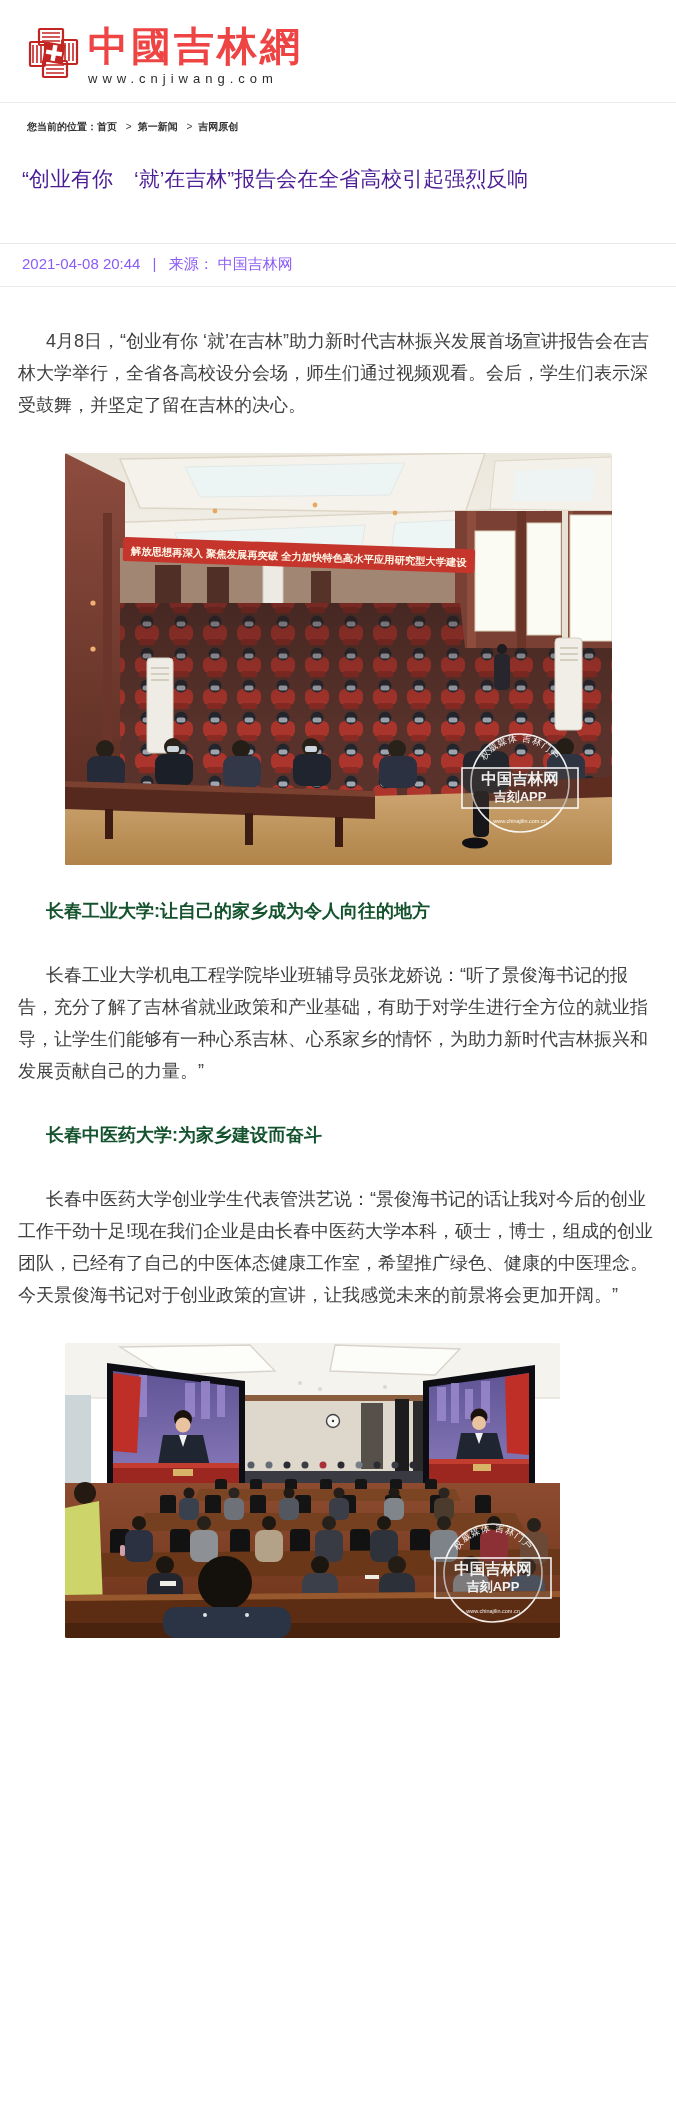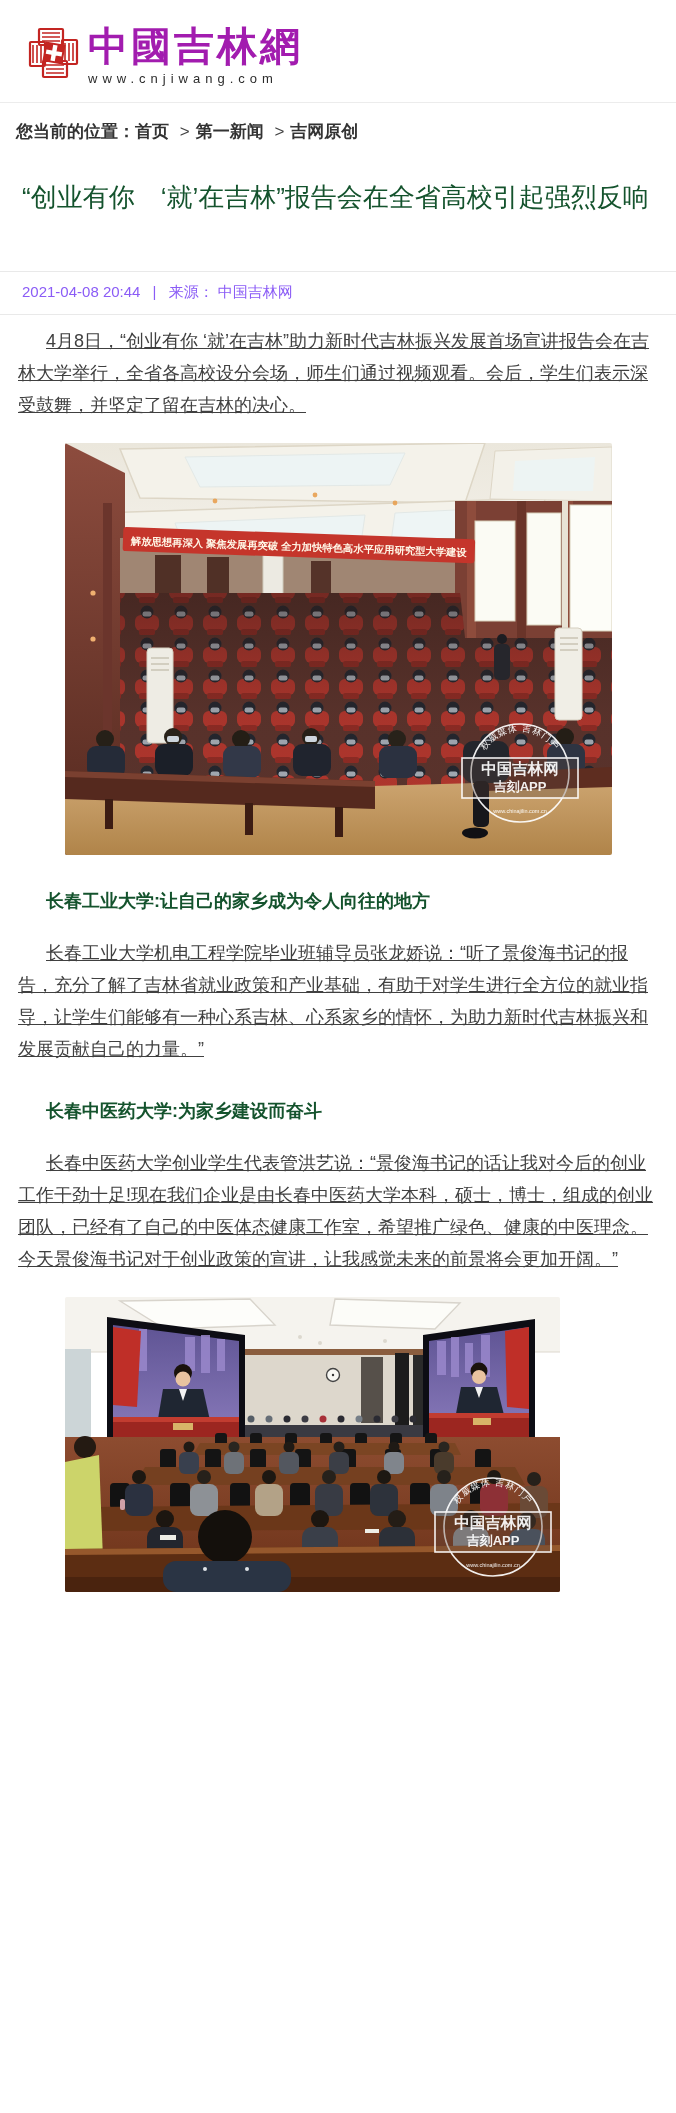--- a/index.html
+++ b/index.html
@@ -5,38 +5,38 @@
   * { box-sizing: border-box; }
   html,body { margin:0; padding:0; background:#ffffff; }
   body { font-family:"Liberation Sans","DejaVu Sans",sans-serif; color:#404040; }
   .page { width:676px; min-height:2113px; margin:0 auto; background:#fff; overflow:hidden; }
 
   
   .site-header { padding:24px 0 16px 26px; border-bottom:1px solid #ececec; }
   .logo { display:flex; align-items:flex-start; gap:6px; }
   .logo-text-wrap { display:flex; flex-direction:column; }
   .logo-name { font-family:"DejaVu Serif","Liberation Serif",serif; font-weight:bold;
-               font-size:40px; line-height:44px; color:#a21caf; letter-spacing:3px; }
+               font-size:40px; line-height:44px; color:#ef4444; letter-spacing:3px; }
   .logo-url { font-size:13px; font-weight:normal; color:#2b2b2b; letter-spacing:5px; margin-top:3px; }
 
   
-  .breadcrumb { padding:17px 20px 6px 16px; font-size:17px; font-weight:600; color:#333; }
+  .breadcrumb { padding:17px 20px 6px 27px; font-size:10px; font-weight:600; color:#333; }
   .breadcrumb .crumb { cursor:pointer; }
   .breadcrumb .sep { margin:0 6px; color:#444; font-weight:400; }
 
   
   .title-block { padding:14px 22px 40px 22px; border-bottom:1px solid #e9e9e9; }
-  .article-title { margin:0; font-size:26px; line-height:68px; font-weight:500; color:#14532d; }
+  .article-title { margin:0; font-size:21px; line-height:49px; font-weight:500; color:#4c1d95; }
   .meta-row { padding:11px 22px 12px 22px; border-bottom:1px solid #e9e9e9;
               font-size:15px; color:#8b5cf6; }
   .meta-row .sep { margin:0 8px; }
 
   
   .article-body { padding:6px 14px 12px 18px; font-size:18px; line-height:32px; color:#404040; }
-  .article-body p { margin:4px 0; text-indent:28px;text-decoration:underline; }
+  .article-body p { margin:32px 0; text-indent:28px; }
   .article-body h2 { margin:30px 0 20px 0; font-size:18px; line-height:32px;
                      font-weight:bold; color:#14532d; text-indent:28px; }
   figure { margin:22px 0 22px 47px; padding:0; }
   figure svg { display:block; border-radius:2px; }
 
   svg text { font-family:"Liberation Sans","DejaVu Sans",sans-serif; }
 </style>
 </head>
 <body>
 

